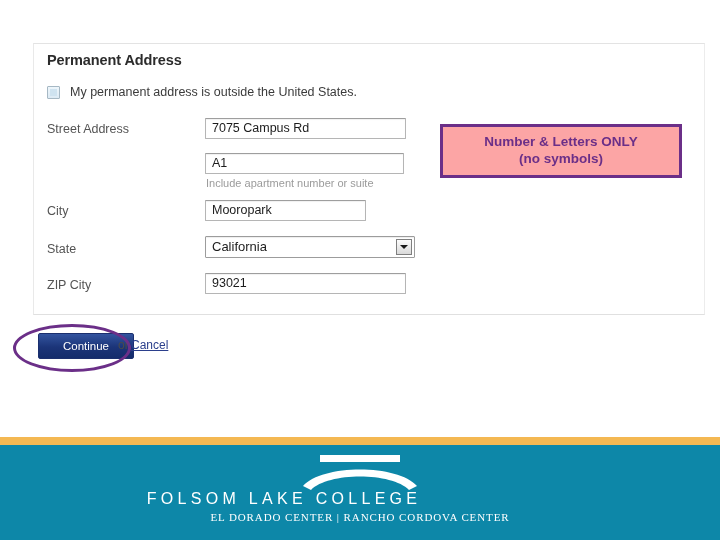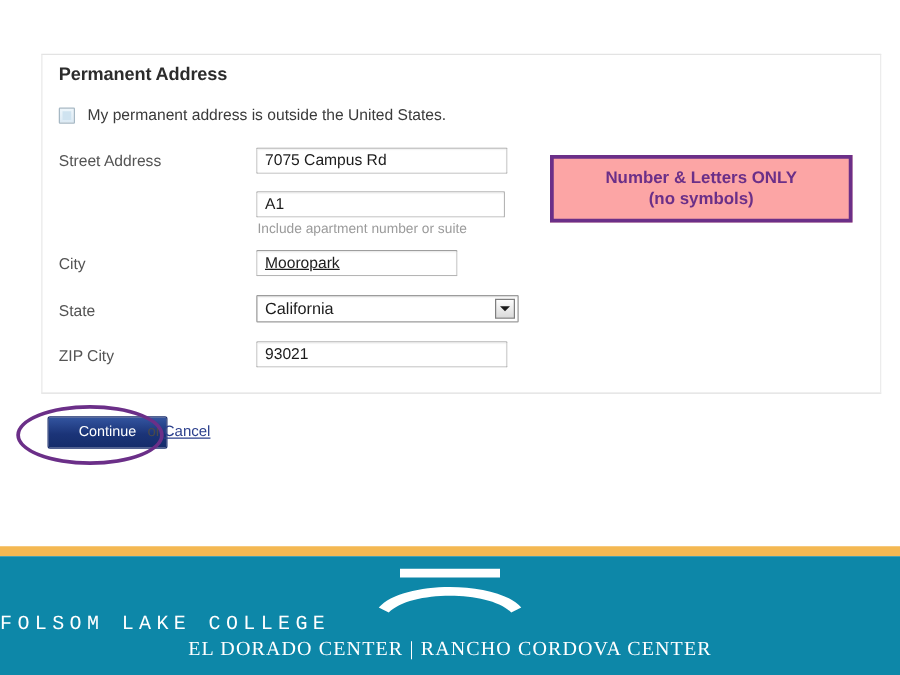--- a/index.html
+++ b/index.html
@@ -245,35 +245,35 @@
     left: 0;
     top: 0;
     width: 720px;
     height: 95px;
   }
   #footer-college-name {
     position: absolute;
     left: 0;
     top: 45px;
     width: 568px;
-    text-align: left;
-    font-family: Liberation Mono, monospace;
+    text-align: center;
+    font-family: Liberation Sans, sans-serif;
     font-size: 16px;
     letter-spacing: 4.3px;
     color: #ffffff;
     white-space: nowrap;
   }
   #footer-centers {
     position: absolute;
     left: 0;
     top: 66px;
     width: 720px;
     text-align: center;
     font-family: "Liberation Serif", serif;
-    font-size: 16px;
+    font-size: 11px;
     letter-spacing: 0.9px;
     color: #ffffff;
     white-space: nowrap;
   }
 </style>
 </head>
 <body>
 
 <div id="slide">
 
@@ -286,21 +286,21 @@
 
     <div id="panel-title">Permanent Address</div>
 
     <div class="field-label" style="left:13px; top:78px;">Street Address</div>
     <div class="text-input" style="left:171px; top:74px; width:201px;">7075 Campus Rd</div>
 
     <div class="text-input" style="left:171px; top:109px; width:199px;">A1</div>
     <div class="helper-text" style="left:172px; top:133px;">Include apartment number or suite</div>
 
     <div class="field-label" style="left:13px; top:160px;">City</div>
-    <div class="text-input" style="left:171px; top:156px; width:161px;text-decoration:underline;">Mooropark</div>
+    <div class="text-input" style="left:171px; top:156px; width:161px;">Mooropark</div>
 
     <div class="field-label" style="left:13px; top:198px;">State</div>
     <div id="state-select-wrap" style="left:171px; top:192px; width:210px;">
       <div id="state-select-value">California</div>
       <div id="state-select-arrow">
           <span></span>
         </div>
     </div>
 
     <div class="field-label" style="left:13px; top:234px;">ZIP City</div>

